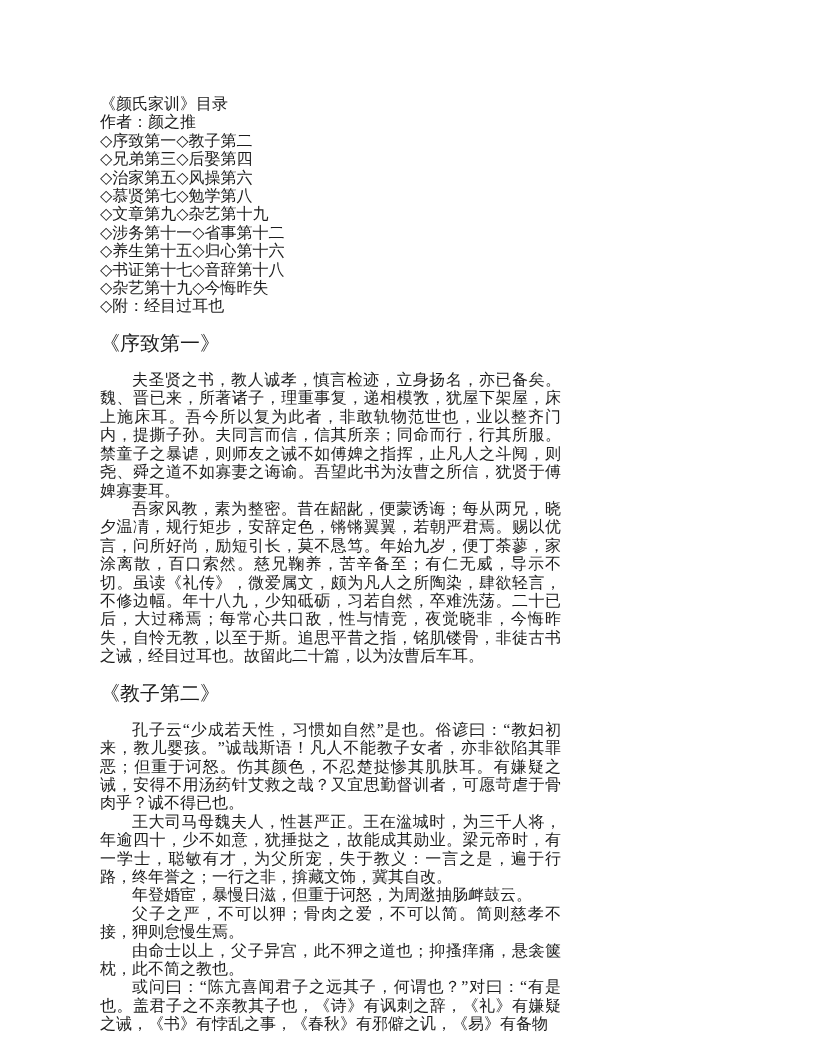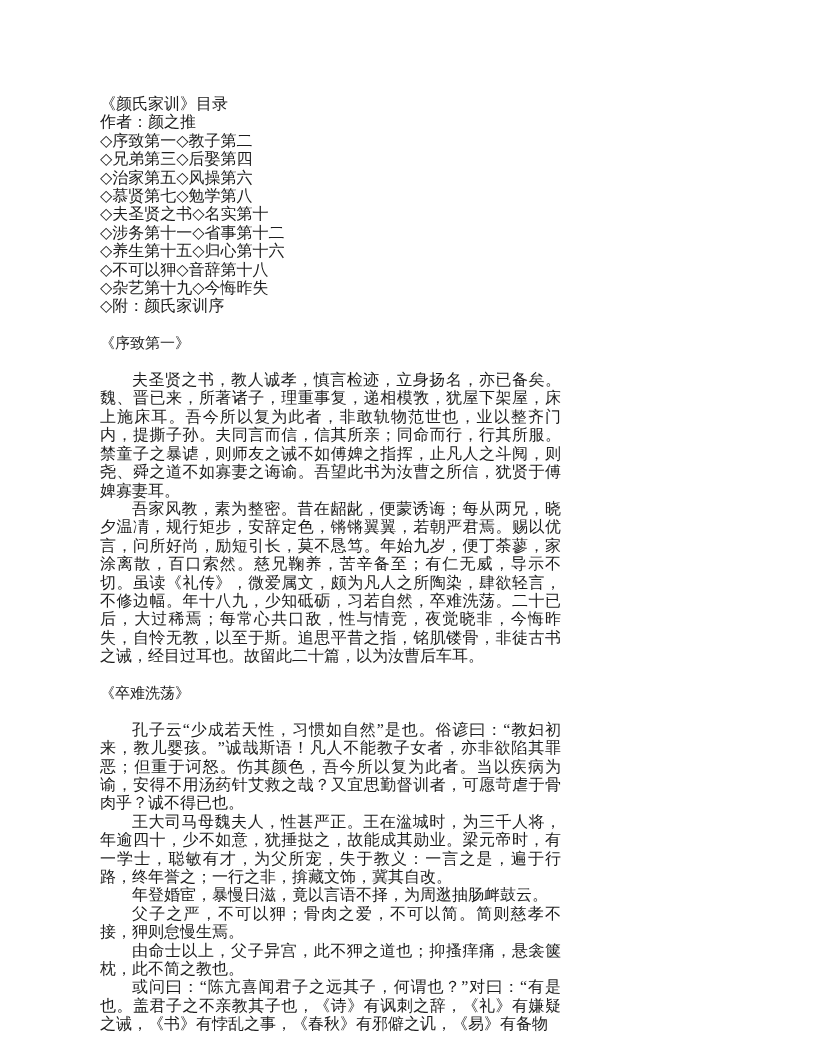--- a/index.html
+++ b/index.html
@@ -19,21 +19,21 @@
     font-size: 16px;
     line-height: 18.4px;
     color: #1c1c1c;
   }
   .toc-line {
     white-space: nowrap;
   }
   .section-heading {
     margin: 18.4px 0;
     font-weight: normal;
-    font-size: 15px;
+    font-size: 20px;
   }
   .para {
     margin: 0;
     text-indent: 2em;
     text-align: justify;
     text-justify: inter-character;
     word-break: break-all;
     font-family: Liberation Serif, serif;
   }
 </style>
@@ -42,37 +42,37 @@
 
 <div class="page">
 
   <div>
     <div class="toc-line">《颜氏家训》目录</div>
     <div class="toc-line">作者：颜之推</div>
     <div class="toc-line">◇序致第一◇教子第二</div>
     <div class="toc-line">◇兄弟第三◇后娶第四</div>
     <div class="toc-line">◇治家第五◇风操第六</div>
     <div class="toc-line">◇慕贤第七◇勉学第八</div>
-    <div class="toc-line">◇夫圣贤之书◇名实第十</div>
+    <div class="toc-line">◇文章第九◇杂艺第十九</div>
     <div class="toc-line">◇涉务第十一◇省事第十二</div>
     <div class="toc-line">◇养生第十五◇归心第十六</div>
-    <div class="toc-line">◇不可以狎◇音辞第十八</div>
+    <div class="toc-line">◇书证第十七◇音辞第十八</div>
     <div class="toc-line">◇杂艺第十九◇今悔昨失</div>
-    <div class="toc-line">◇附：颜氏家训序</div>
+    <div class="toc-line">◇附：经目过耳也</div>
   </div>
 
   <div>
     <div class="section-heading">《序致第一》</div>
     <p class="para">夫圣贤之书，教人诚孝，慎言检迹，立身扬名，亦已备矣。魏、晋已来，所著诸子，理重事复，递相模敩，犹屋下架屋，床上施床耳。吾今所以复为此者，非敢轨物范世也，业以整齐门内，提撕子孙。夫同言而信，信其所亲；同命而行，行其所服。禁童子之暴谑，则师友之诫不如傅婢之指挥，止凡人之斗阋，则尧、舜之道不如寡妻之诲谕。吾望此书为汝曹之所信，犹贤于傅婢寡妻耳。</p>
     <p class="para">吾家风教，素为整密。昔在龆龀，便蒙诱诲；每从两兄，晓夕温凊，规行矩步，安辞定色，锵锵翼翼，若朝严君焉。赐以优言，问所好尚，励短引长，莫不恳笃。年始九岁，便丁荼蓼，家涂离散，百口索然。慈兄鞠养，苦辛备至；有仁无威，导示不切。虽读《礼传》，微爱属文，颇为凡人之所陶染，肆欲轻言，不修边幅。年十八九，少知砥砺，习若自然，卒难洗荡。二十已后，大过稀焉；每常心共口敌，性与情竞，夜觉晓非，今悔昨失，自怜无教，以至于斯。追思平昔之指，铭肌镂骨，非徒古书之诫，经目过耳也。故留此二十篇，以为汝曹后车耳。</p>
   </div>
 
   <div>
-    <div class="section-heading">《卒难洗荡》</div>
-    <p class="para">孔子云“少成若天性，习惯如自然”是也。俗谚曰：“教妇初来，教儿婴孩。”诚哉斯语！凡人不能教子女者，亦非欲陷其罪恶；但重于诃怒。伤其颜色，吾今所以复为此者。当以疾病为谕，安得不用汤药针艾救之哉？又宜思勤督训者，可愿苛虐于骨肉乎？诚不得已也。</p>
+    <div class="section-heading">《教子第二》</div>
+    <p class="para">孔子云“少成若天性，习惯如自然”是也。俗谚曰：“教妇初来，教儿婴孩。”诚哉斯语！凡人不能教子女者，亦非欲陷其罪恶；但重于诃怒。伤其颜色，不忍楚挞惨其肌肤耳。有嫌疑之诫，安得不用汤药针艾救之哉？又宜思勤督训者，可愿苛虐于骨肉乎？诚不得已也。</p>
     <p class="para">王大司马母魏夫人，性甚严正。王在湓城时，为三千人将，年逾四十，少不如意，犹捶挞之，故能成其勋业。梁元帝时，有一学士，聪敏有才，为父所宠，失于教义：一言之是，遍于行路，终年誉之；一行之非，揜藏文饰，冀其自改。</p>
-    <p class="para">年登婚宦，暴慢日滋，竟以言语不择，为周逖抽肠衅鼓云。</p>
+    <p class="para">年登婚宦，暴慢日滋，但重于诃怒，为周逖抽肠衅鼓云。</p>
     <p class="para">父子之严，不可以狎；骨肉之爱，不可以简。简则慈孝不接，狎则怠慢生焉。</p>
     <p class="para">由命士以上，父子异宫，此不狎之道也；抑搔痒痛，悬衾箧枕，此不简之教也。</p>
     <p class="para">或问曰：“陈亢喜闻君子之远其子，何谓也？”对曰：“有是也。盖君子之不亲教其子也，《诗》有讽刺之辞，《礼》有嫌疑之诫，《书》有悖乱之事，《春秋》有邪僻之讥，《易》有备物</p>
   </div>
 
 </div>
 
 </body></html>

